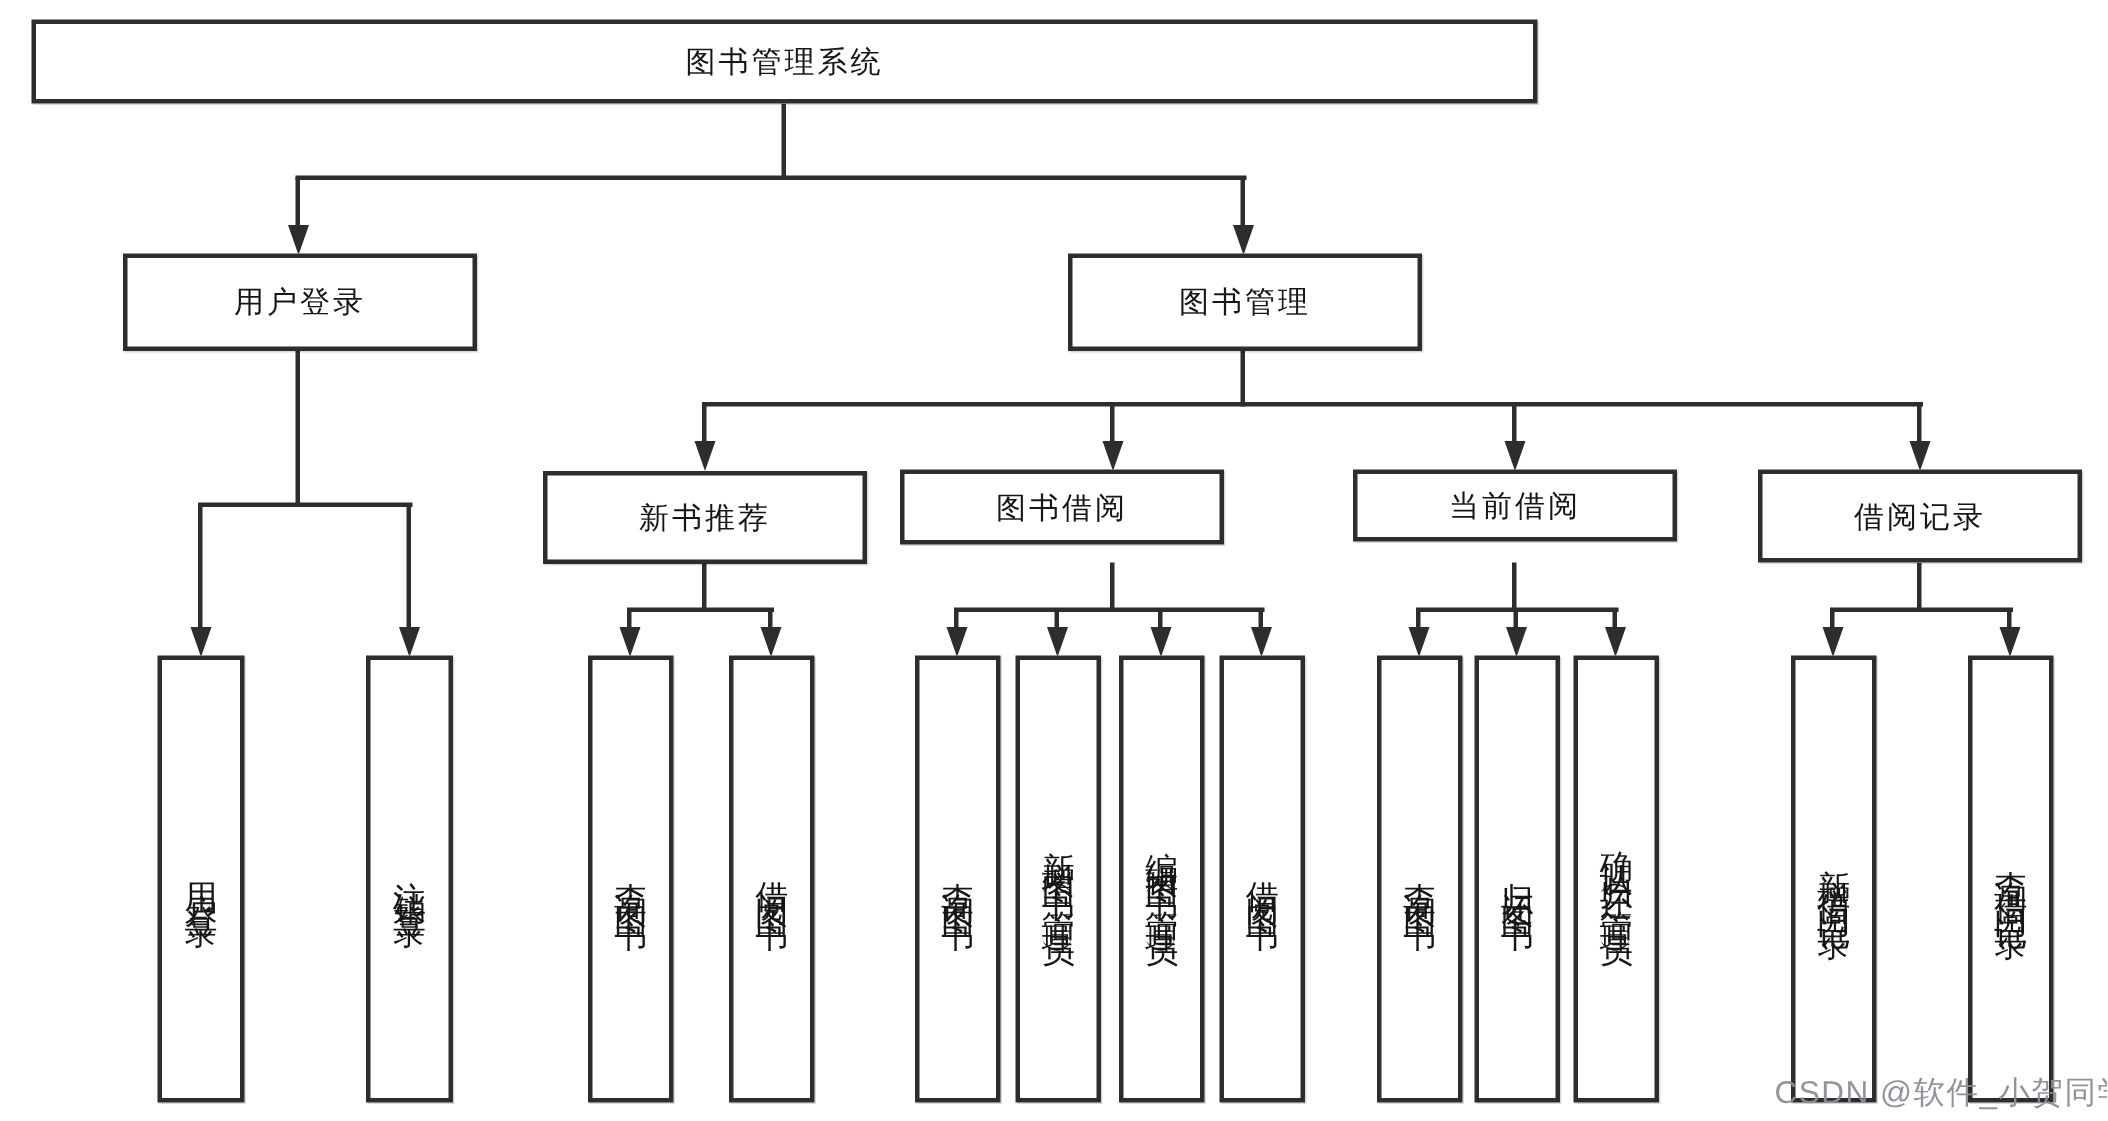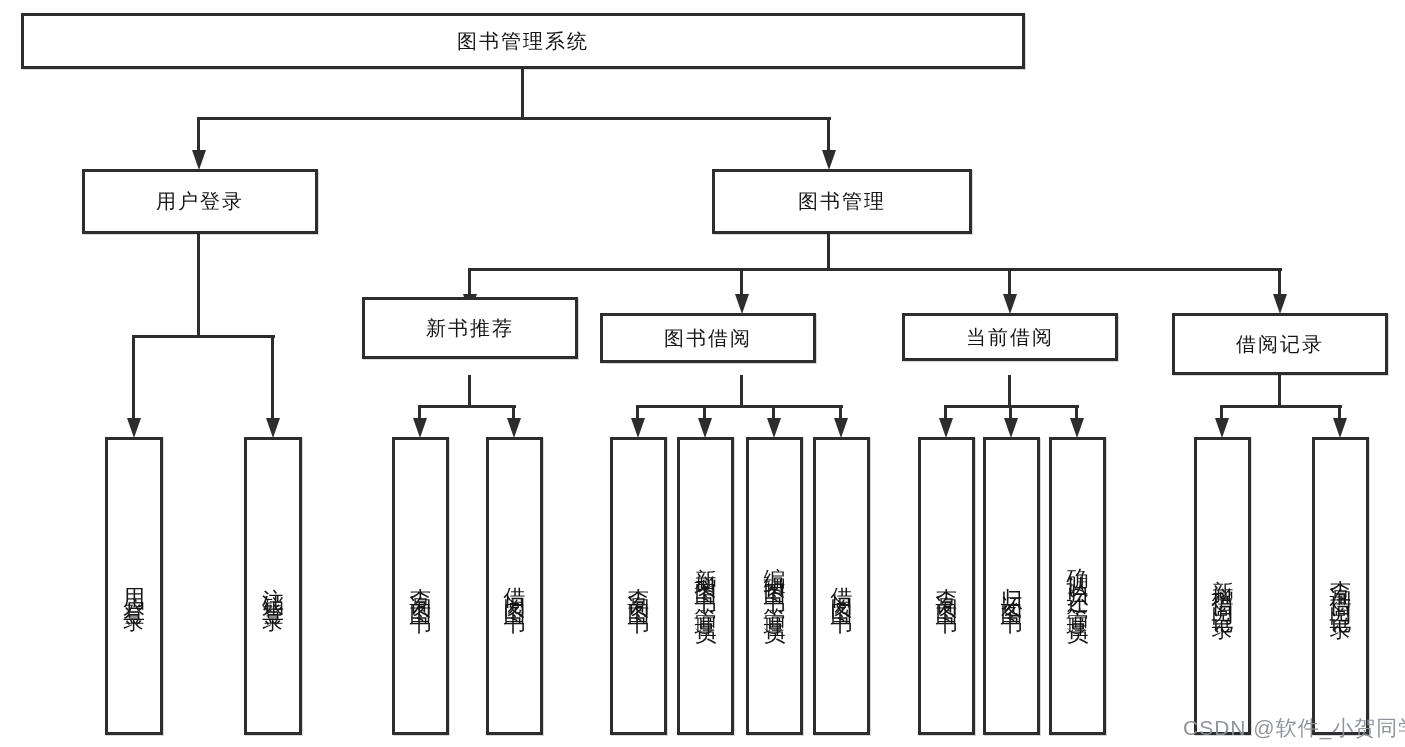--- a/index.html
+++ b/index.html
@@ -114,23 +114,23 @@
   <div class="vline" style="left:1278px; top:375px; height:33px;"></div>
   <div class="hline" style="left:1220px; top:405px; width:122px;"></div>
   <div class="vline" style="left:1220px; top:406px; height:14px;"></div>
   <div class="vline" style="left:1338px; top:406px; height:14px;"></div>
   <div class="arrow" style="left:1215px; top:418px;"></div>
   <div class="arrow" style="left:1333px; top:418px;"></div>
 
   <div class="node" style="left:21px; top:13px; width:1004px; height:56px;">图书管理系统</div>
 
   <div class="node" style="left:82px; top:169px; width:236px; height:65px;">用户登录</div>
-  <div class="node" style="left:712px; top:169px; width:260px; height:65px;">图书管理</div>
+  <div class="node" style="left:712px; top:169px; width:236px; height:65px;">图书管理</div>
 
-  <div class="node" style="left:362px; top:297px; width:216px; height:62px;">新书推荐</div>
+  <div class="node" style="left:362px; top:314px; width:216px; height:62px;">新书推荐</div>
   <div class="node" style="left:600px; top:313px; width:216px; height:50px;">图书借阅</div>
   <div class="node" style="left:902px; top:313px; width:216px; height:48px;">当前借阅</div>
   <div class="node" style="left:1172px; top:313px; width:216px; height:62px;">借阅记录</div>
 
   <div class="node leaf" style="left:105px; top:437px; width:58px; height:298px;">
     <span class="vtext">用户登录</span>
   </div>
   <div class="node leaf" style="left:244px; top:437px; width:58px; height:298px;">
     <span class="vtext">注销登录</span>
   </div>

